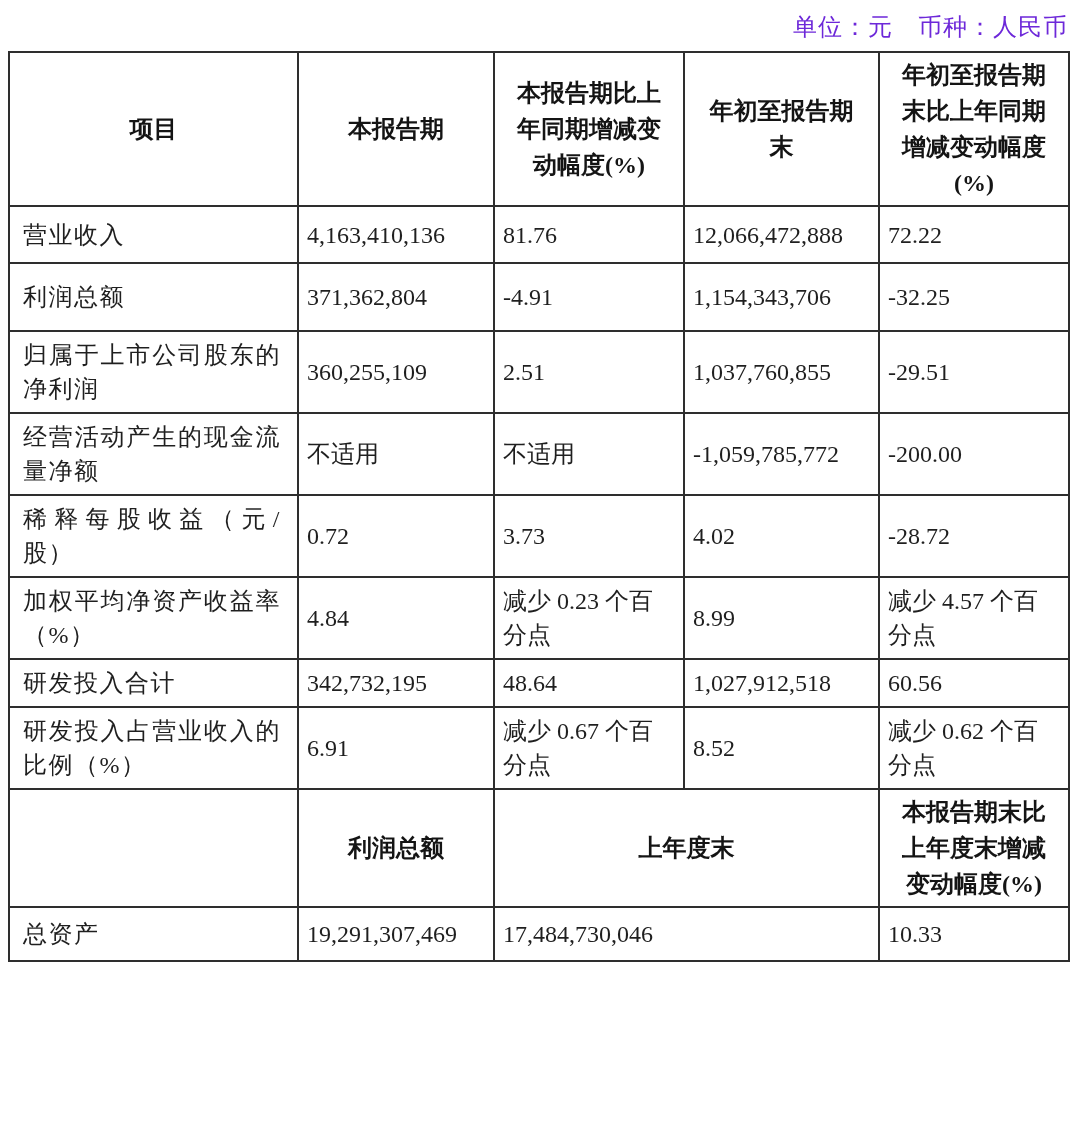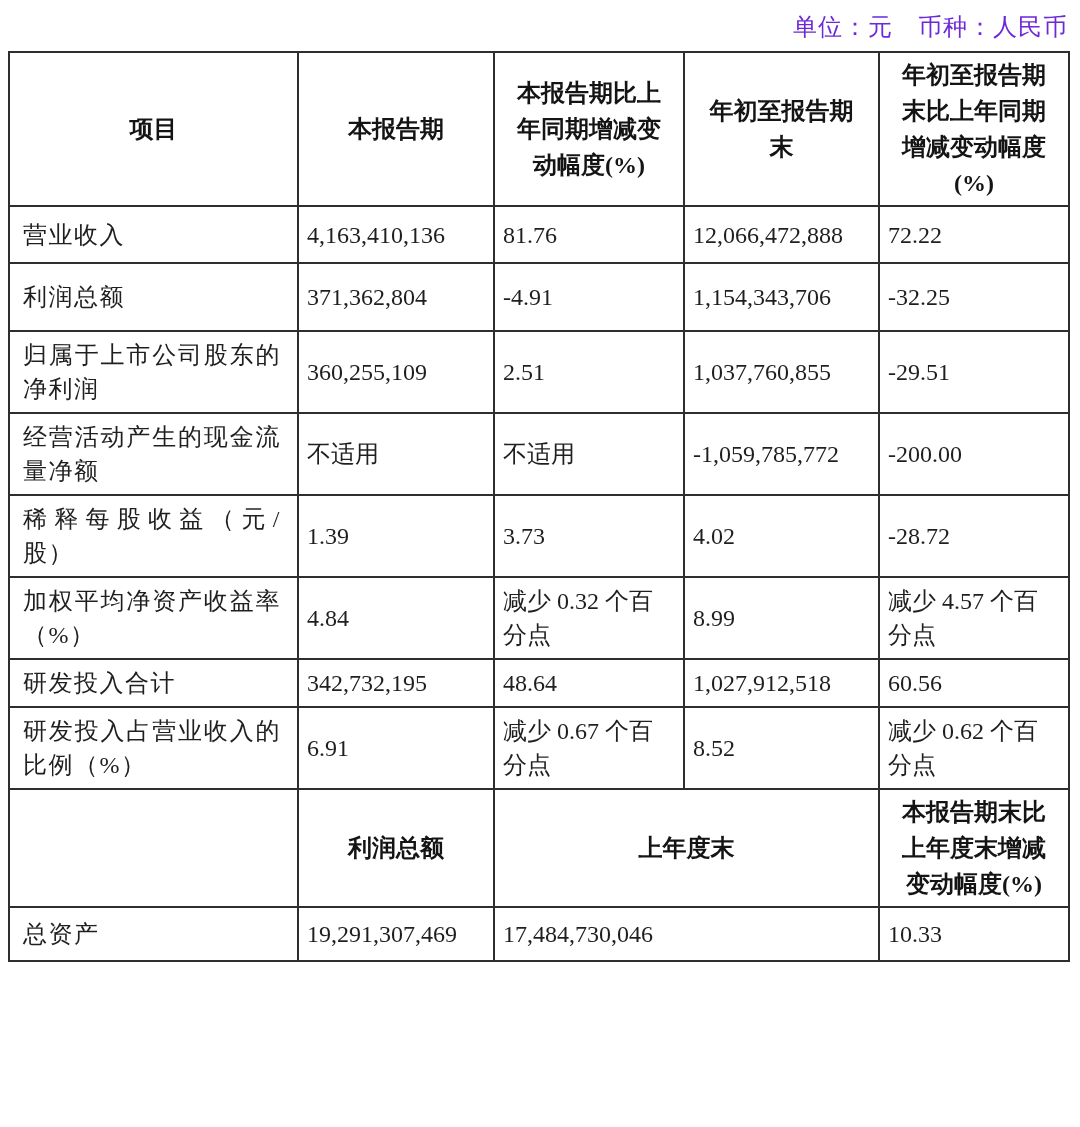--- a/index.html
+++ b/index.html
@@ -104,29 +104,29 @@
   </tr>
   <tr style="height:78px">
     <td class="c-item">经营活动产生的现金流量净额</td>
     <td class="c-num">不适用</td>
     <td class="c-num">不适用</td>
     <td class="c-num">-1,059,785,772</td>
     <td class="c-num">-200.00</td>
   </tr>
   <tr style="height:52px">
     <td class="c-item">稀释每股收益（元/股）</td>
-    <td class="c-num">1.39</td>
+    <td class="c-num">0.72</td>
     <td class="c-num">3.73</td>
     <td class="c-num">4.02</td>
     <td class="c-num">-28.72</td>
   </tr>
   <tr style="height:74px">
     <td class="c-item">加权平均净资产收益率（%）</td>
     <td class="c-num">4.84</td>
-    <td class="c-num">减少 0.32 个百分点</td>
+    <td class="c-num">减少 0.23 个百分点</td>
     <td class="c-num">8.99</td>
     <td class="c-num">减少 4.57 个百分点</td>
   </tr>
   <tr style="height:44px">
     <td class="c-item">研发投入合计</td>
     <td class="c-num">342,732,195</td>
     <td class="c-num">48.64</td>
     <td class="c-num">1,027,912,518</td>
     <td class="c-num">60.56</td>
   </tr>

